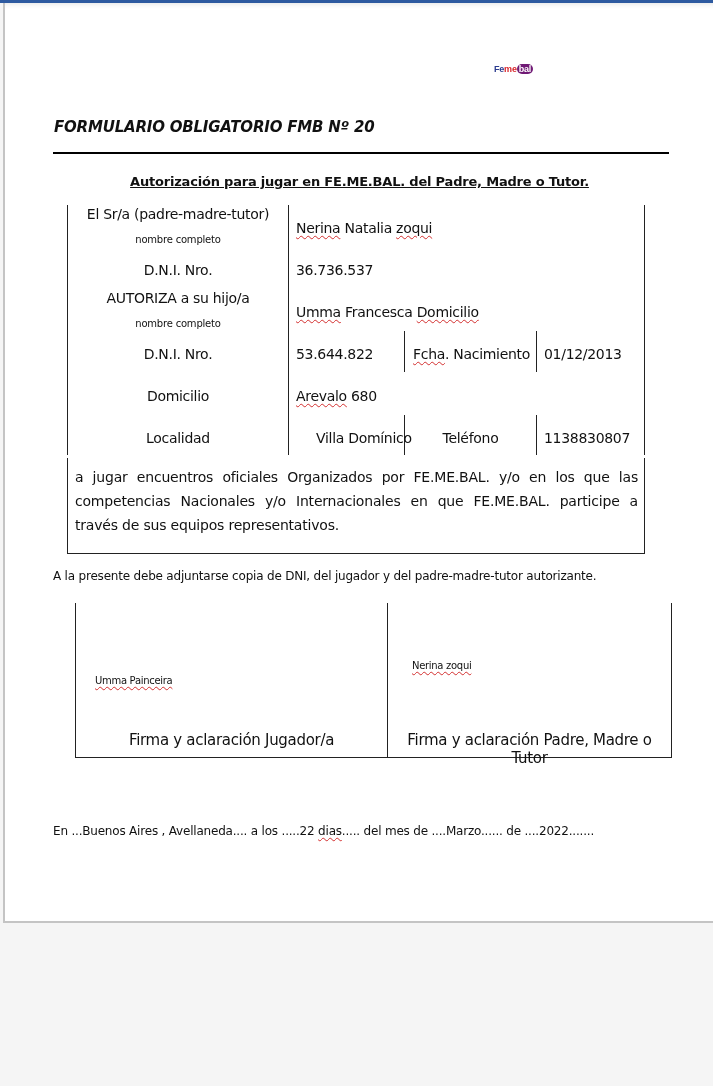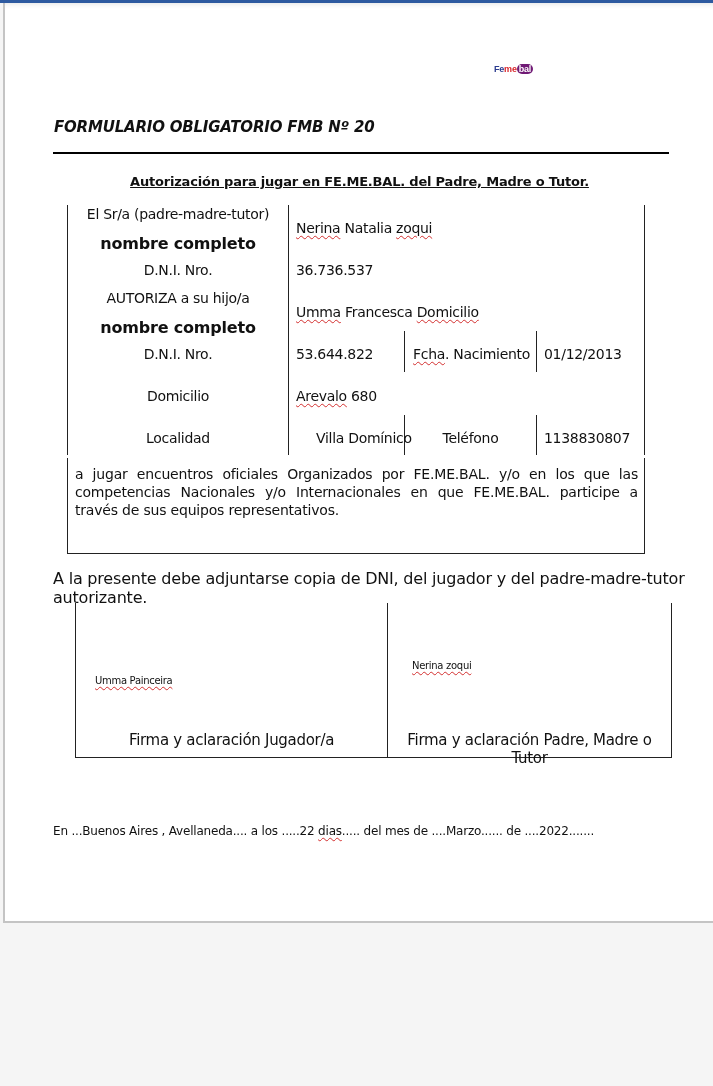--- a/index.html
+++ b/index.html
@@ -47,33 +47,33 @@
     text-align: center; font-size: 13px; font-weight: bold;
     text-decoration: underline;
     letter-spacing: -0.2px;
     padding-left: 6px; box-sizing: border-box;
   }
   .vline { position: absolute; width: 1px; background: #222; }
   .hline { position: absolute; height: 1px; background: #222; }
   .cell { position: absolute; font-size: 14px; white-space: nowrap;
     font-family: "DejaVu Sans", sans-serif; letter-spacing: -0.3px; }
   .cell.center { text-align: center; }
-  .small { font-size: 16px; letter-spacing: -0.2px; font-weight: bold; }
+  .small { font-size: 10px; letter-spacing: -0.2px; }
   .spell {
     text-decoration: underline wavy #d32f2f;
     text-decoration-thickness: 1px;
     text-underline-offset: 2px;
   }
   .paragraph {
     position: absolute; left: 75px; top: 465px; width: 563px;
-    font-size: 14px; line-height: 18px; text-align: justify;
+    font-size: 14px; line-height: 24px; text-align: justify;
     letter-spacing: -0.2px;
   }
   .note {
-    position: absolute; left: 53px; top: 569px; font-size: 16px;
+    position: absolute; left: 53px; top: 569px; font-size: 12px;
     letter-spacing: -0.2px;
   }
   .sig {
     position: absolute; font-size: 10px; letter-spacing: -0.3px;
   }
   .sig-label {
     position: absolute; font-size: 15px; text-align: center;
     letter-spacing: -0.3px;
   }
   .footer-line {

